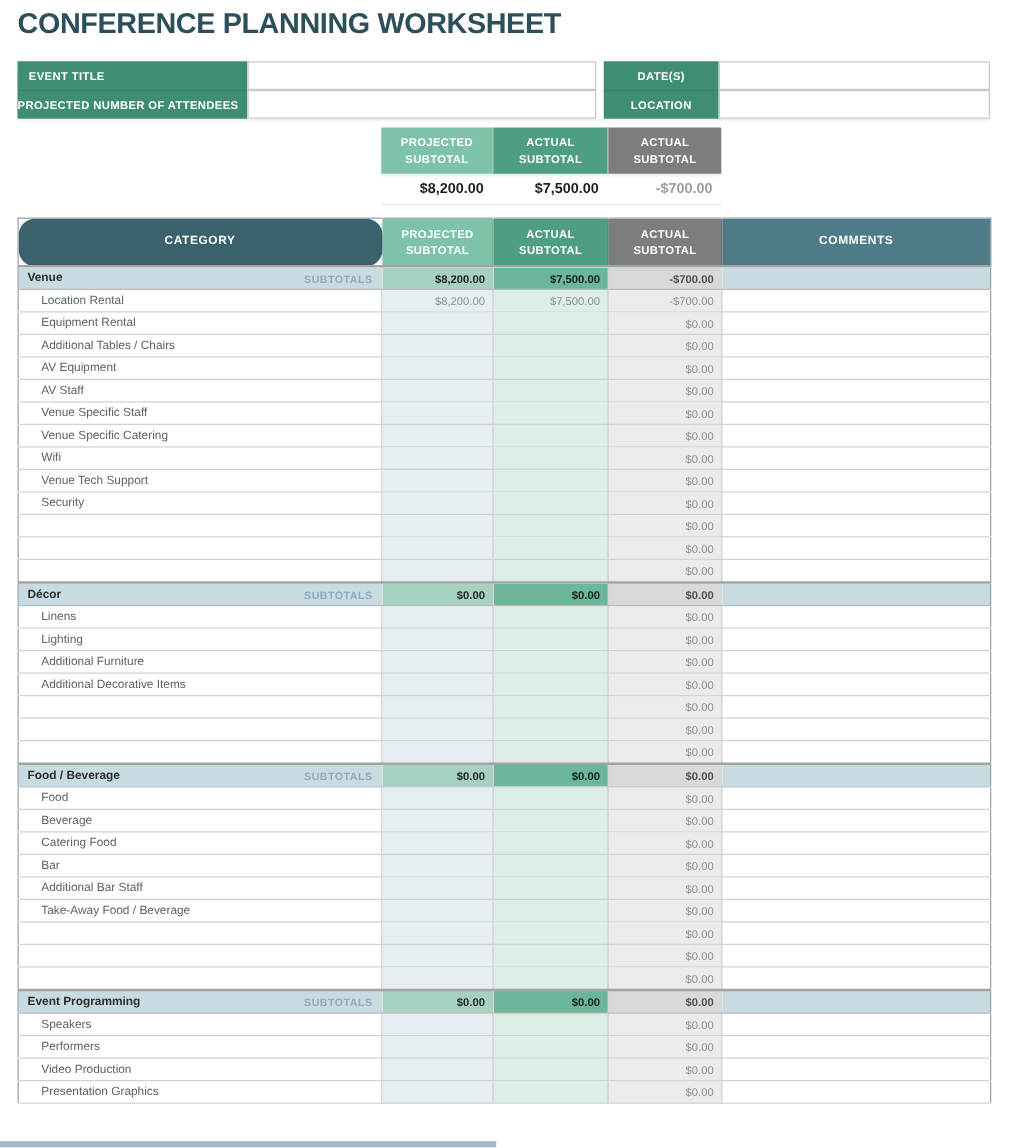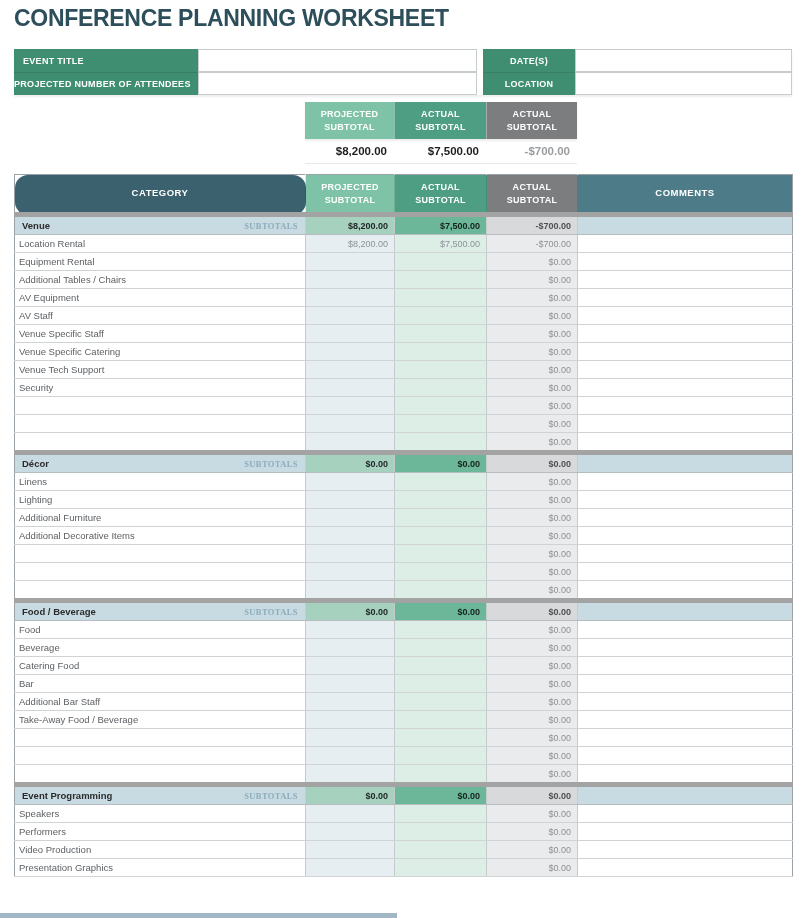--- a/index.html
+++ b/index.html
@@ -49,36 +49,36 @@
              line-height:1.35; padding:0 10px; letter-spacing:.3px; }
   th.h-cat  { background:#3a616d; font-size:9.5px; letter-spacing:.5px;border-radius:13px; }
   th.h-proj { background:#7ec3a7; border-left:1px solid rgba(0,0,0,.10); }
   th.h-act  { background:#4d9e83; border-left:1px solid rgba(0,0,0,.10); }
   th.h-diff { background:#7c7d7e; border-left:1px solid rgba(0,0,0,.10); }
   th.h-com  { background:#4e7b88; font-size:9.5px; letter-spacing:.5px; border-left:1px solid rgba(0,0,0,.10); }
 
   tbody td { height:17px; font-size:9.5px; color:#5d6165; border-right:1px solid #c5cacd;
              border-bottom:1px solid #ced3d6; padding:0; overflow:hidden; white-space:nowrap; }
   tbody td:last-child { border-right:none; }
-  td.c-cat  { padding-left:4px; }
+  td.c-cat  { padding-left:18px; }
   td.c-proj { background:#e6eef1; }
   td.c-act  { background:#ddeee6; }
   td.c-diff { background:#eaebec; }
   td.money  { text-align:right; padding-right:6px; font-size:9px; color:#8d9296; }
 
-  tr.section { border-top:5px solid #a3a3a3; }
+  tr.section { border-top:2px solid #a3a3a3; }
   tr.section td { border-bottom-color:#b6bdc1; }
   tr.section .c-cat  { background:#c9dbe2; padding:0; }
   tr.section .c-com  { background:#c9dbe2; }
   tr.section .c-proj { background:#a6d1bf; font-weight:bold; font-size:9px; color:#1f2326; }
   tr.section .c-act  { background:#6cb79a; font-weight:bold; font-size:9px; color:#15221d; }
   tr.section .c-diff { background:#d7d9da; font-weight:bold; font-size:9px; color:#4e5154; }
   .secflex { display:flex; justify-content:space-between; align-items:center; height:100%; padding:0 7px; }
   .secname { font-weight:bold; font-size:9.5px; color:#2b2b2b; }
-  .subl { font-weight:bold; font-size:8.5px; color:#8cadbb; letter-spacing:.4px;font-family:Liberation Serif, serif; }
+  .subl { font-weight:bold; font-size:8.5px; color:#8cadbb; letter-spacing:.4px; }
 
   .bottom-bar { position:absolute; left:0; top:913px; width:397px; height:5px; background:#a2b7c5; }
 </style>
 </head>
 <body>
 
 <div class="page">
 
   <div class="ghost">
     <span>CONFERENCE PLANNING WORKSHEET</span>
@@ -183,20 +183,27 @@
           <td class="c-com"></td>
         </tr>
         <tr>
           <td class="c-cat">Venue Specific Catering</td>
           <td class="c-proj money"></td>
           <td class="c-act money"></td>
           <td class="c-diff money">$0.00</td>
           <td class="c-com"></td>
         </tr>
         <tr>
+          <td class="c-cat">Wifi</td>
+          <td class="c-proj money"></td>
+          <td class="c-act money"></td>
+          <td class="c-diff money">$0.00</td>
+          <td class="c-com"></td>
+        </tr>
+        <tr>
           <td class="c-cat">Venue Tech Support</td>
           <td class="c-proj money"></td>
           <td class="c-act money"></td>
           <td class="c-diff money">$0.00</td>
           <td class="c-com"></td>
         </tr>
         <tr>
           <td class="c-cat">Security</td>
           <td class="c-proj money"></td>
           <td class="c-act money"></td>

